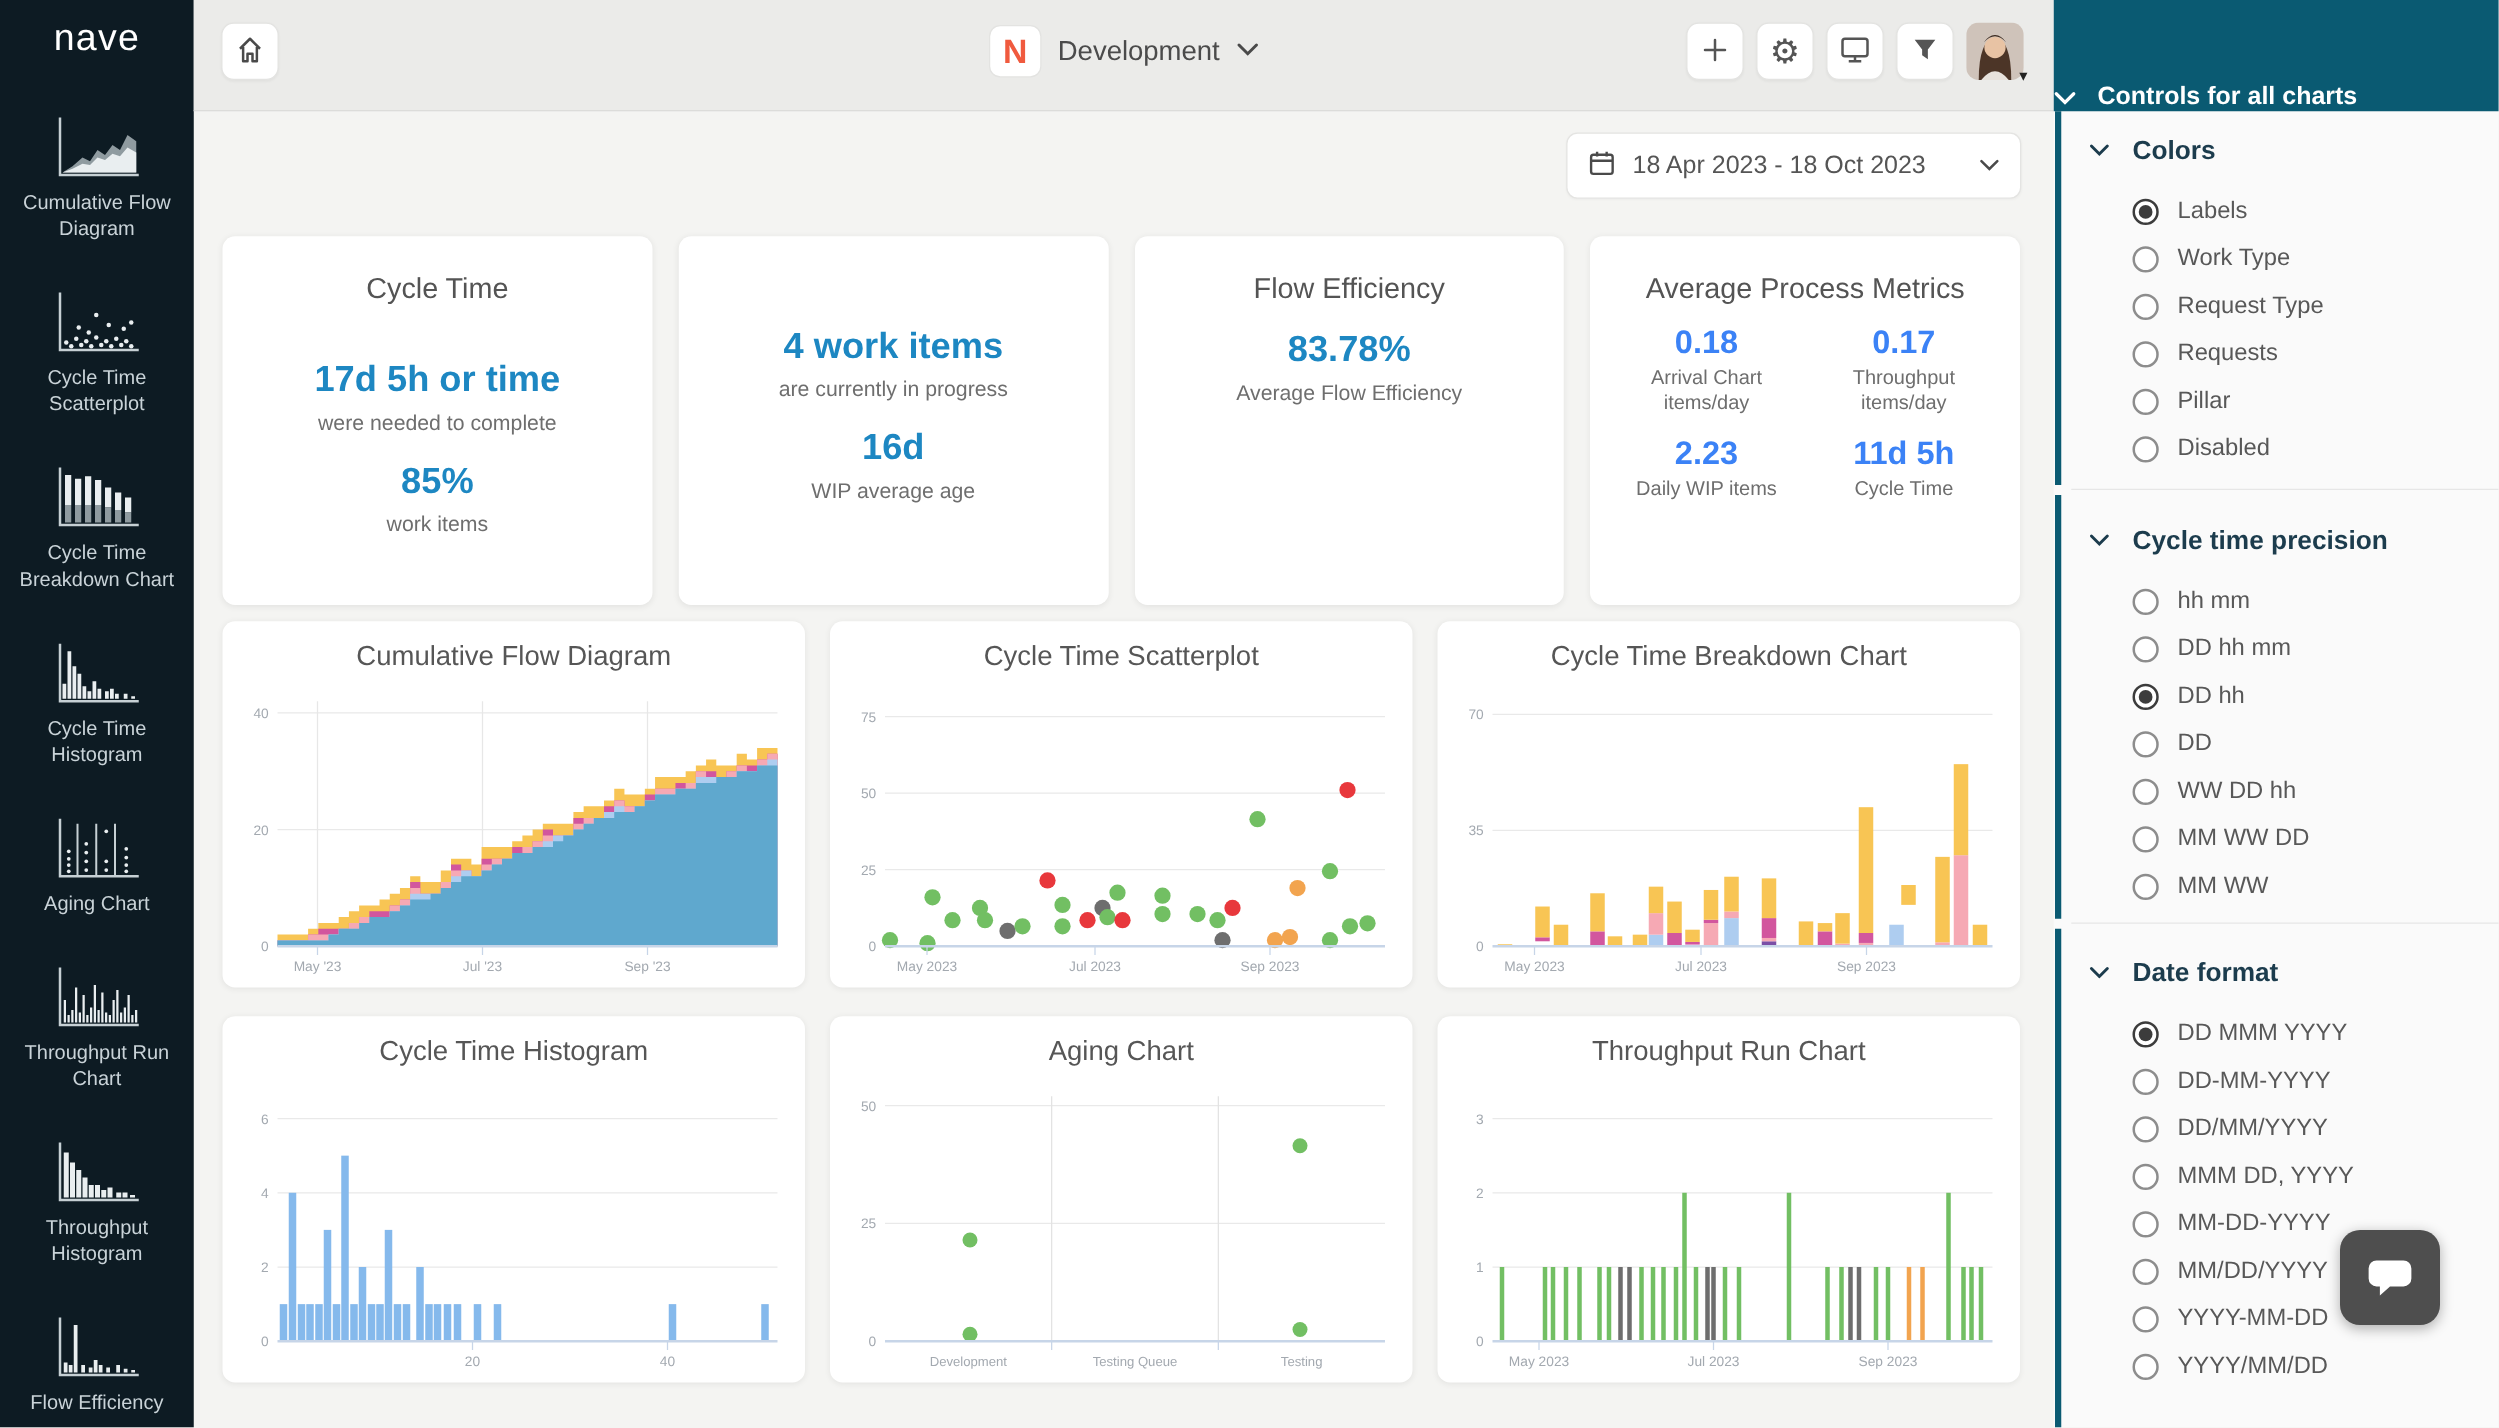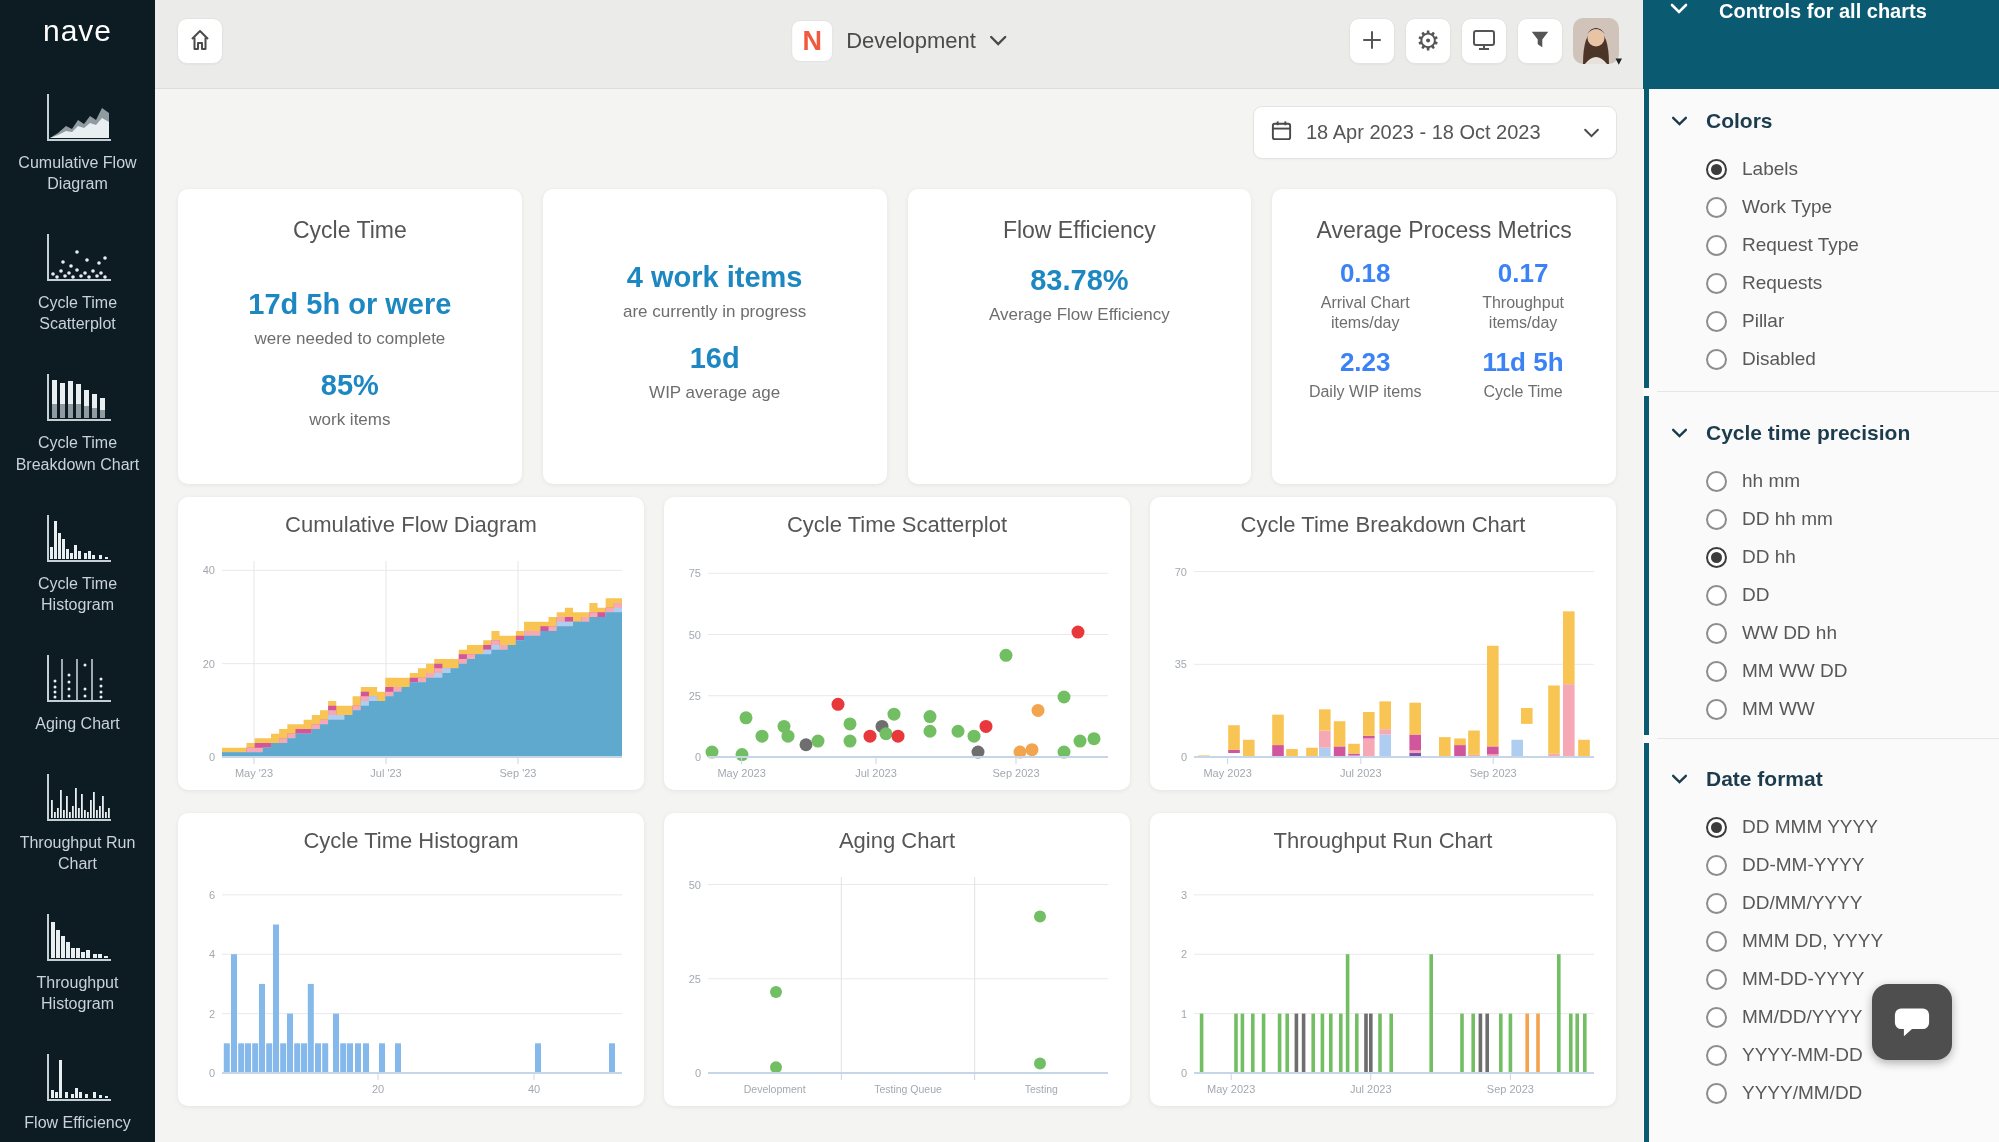--- a/index.html
+++ b/index.html
@@ -66,22 +66,22 @@
                  gap:23px 20px; }
   .chart-card { background:#fff; border-radius:10px; box-shadow:0 1px 5px rgba(0,0,0,.07);
                 padding:0 10px; overflow:hidden; }
   .ctitle { height:56px; display:flex; align-items:center; justify-content:center;
             font-size:22px; color:#565656; }
   .chart-card svg text.tick { font-size:11px; fill:#a3a9b0; }
   .chart-card svg text.cat  { font-size:10.5px; fill:#a3a9b0; }
 
   
   #controls { position:absolute; left:1643px; top:0; width:356px; height:1142px; background:#fafafa; }
-  #controls-header { height:89px; background:#0a5a72; display:flex; align-items:flex-start;
-                     gap:31px; padding-left:27px; }
+  #controls-header { height:89px; background:#0a5a72; display:flex; align-items:flex-end;
+                     gap:17px; }
   #controls-header .ptitle { color:#fff; font-size:20px; font-weight:bold; }
   .strip { position:absolute; left:1px; width:5px; background:#0a5a72; }
   .cdivider { position:absolute; left:14px; right:0; height:1px; background:#e6e6e6; }
   .csection { position:absolute; left:0; right:0; }
   .sec-header { display:flex; align-items:center; gap:18px; padding-left:28px; height:42px;
                 cursor:pointer; }
   .sec-header .stitle { font-size:21px; font-weight:bold; color:#1c3c4d; }
   .copt { display:flex; align-items:flex-end; gap:15px; height:38px; padding-left:63px;
           font-size:19px; color:#585858; cursor:pointer; }
   .radio { width:21px; height:21px; border:2px solid #8d8d8d; border-radius:50%;
@@ -354,21 +354,21 @@
       <span>
         <svg width="17" height="10" viewBox="0 0 18 11" fill="none" stroke="#4a4a4a" stroke-width="2.2" stroke-linecap="round">
             <polyline points="2,2 9,9 16,2"></polyline>
           </svg>
       </span>
     </div>
 
     <div id="cards-row">
       <div class="mcard">
         <div class="mtitle">Cycle Time</div>
-        <div class="mbig first">17d 5h or were</div>
+        <div class="mbig first">17d 5h or time</div>
         <div class="msmall">were needed to complete</div>
         <div class="mbig">85%</div>
         <div class="msmall">work items</div>
       </div>
       <div class="mcard">
         <div class="mbig first">4 work items</div>
         <div class="msmall">are currently in progress</div>
         <div class="mbig">16d</div>
         <div class="msmall">WIP average age</div>
       </div>

